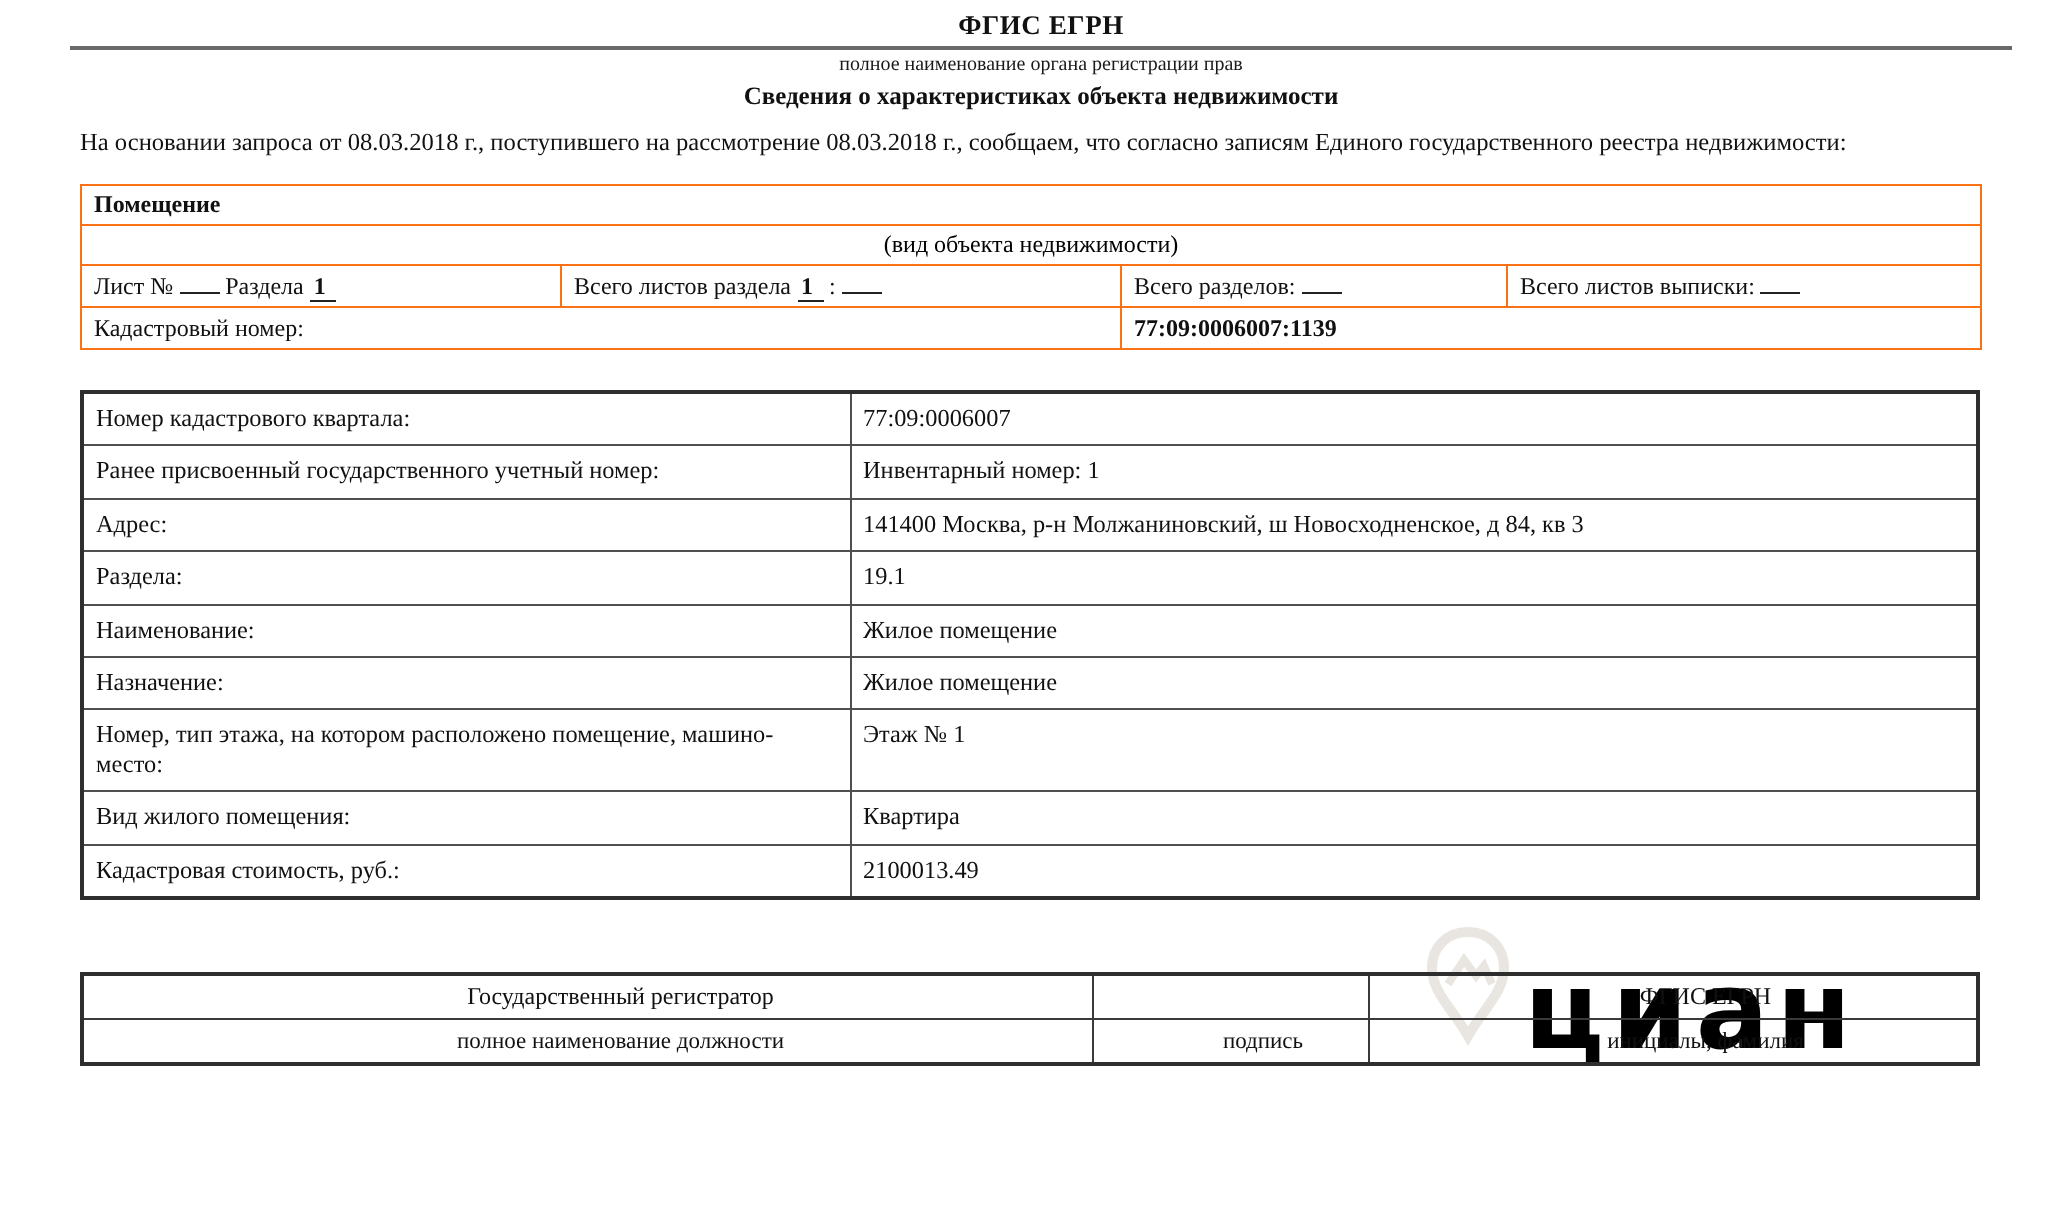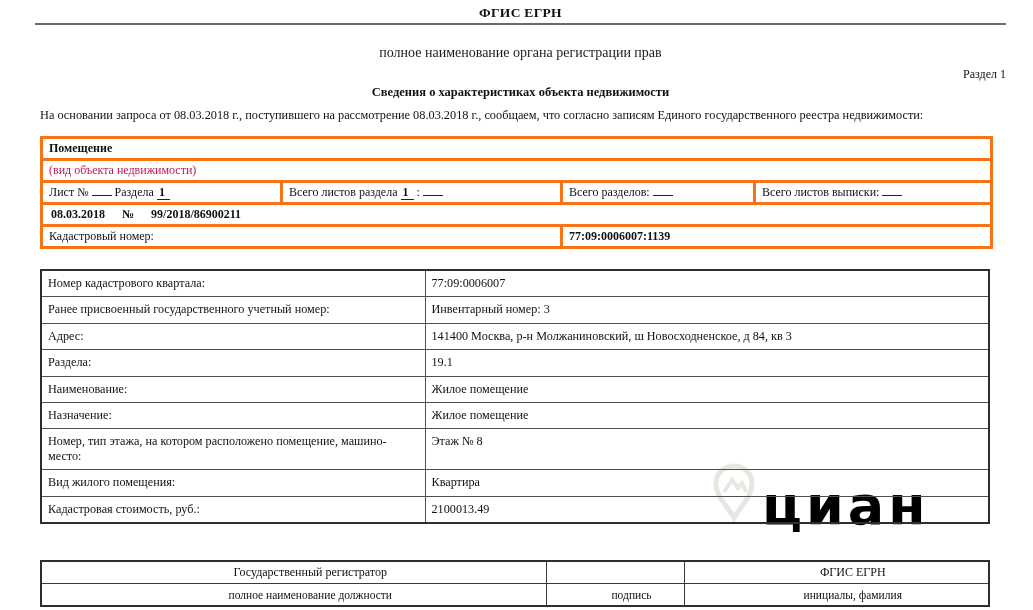--- a/index.html
+++ b/index.html
@@ -10,31 +10,31 @@
     background:#ffffff;
     font-family:"Liberation Serif", serif;
     color:#111;
     font-size:12px;
     overflow:hidden;
   }
   
   .hdr { margin:0 27px 0 35px; }
   .org-name { text-align:center; font-weight:bold; font-size:13.5px; padding-top:5px; letter-spacing:.3px; }
   .org-line { border-bottom:2px solid #6a6a6a; margin-top:2px; }
-  .org-caption { text-align:center; font-size:14px; margin-top:20px; color:#1a1a1a; }
+  .org-caption { text-align:center; font-size:10px; margin-top:2px; color:#1a1a1a; }
   .section-label { text-align:right; font-size:12px; margin-top:6px; }
   .doc-title { text-align:center; font-size:12.5px; margin-top:6px; }
   .doc-subtitle { text-align:center; font-size:12.5px; font-weight:bold; margin-top:3px; }
   .intro { font-size:12.3px; margin:8px 5px 0 5px; }
   
   table { border-collapse:collapse; table-layout:fixed; background:transparent; }
   .obj-table { width:950px; margin:13px 0 0 40px; border:1.5px solid #3a3a3a; }
-  .obj-table td { border:3px solid #f97316; padding:2px 6px; vertical-align:middle; font-size:12px; }
+  .obj-table td { border:1px solid #f97316; padding:2px 6px; vertical-align:middle; font-size:12px; }
   .obj-type { font-weight:bold; font-size:12.5px; height:19px; }
-  .obj-caption { text-align:left; font-size:8.5px; height:13px; padding:0; color:#be185d; }
+  .obj-caption { text-align:center; font-size:8.5px; height:13px; padding:0; color:#000000; }
   .sheet-row td { height:21px; }
   .date-row td { font-weight:bold; height:21px; padding-left:8px; }
   .cad-row td { height:21px; }
   .blank { display:inline-block; width:20px; border-bottom:1px solid #222; height:11px; vertical-align:baseline; }
   .num-u { font-weight:bold; border-bottom:1px solid #222; padding:0 5px 0 2px; }
   .sp { display:inline-block; width:14px; }
   .bold { font-weight:bold;margin-top:25px; }
   
   .det-table { width:950px; margin:20px 0 0 40px; border:2px solid #2e2e2e; }
   .det-table td { border:1px solid #4f4f4f; padding:5px 6px 6px 6px; vertical-align:top; line-height:1.18; font-size:12.2px;margin-top:48px; }
@@ -72,21 +72,20 @@
     </span>
     <span class="wm-text">циан</span>
   </div>
 
   <div class="fg">
 
     <div class="hdr">
       <div class="org-name">ФГИС ЕГРН</div>
       <div class="org-line"></div>
       <div class="org-caption">полное наименование органа регистрации прав</div>
-      <div class="section-label">Раздел 1</div>
       <div class="doc-subtitle">Сведения о характеристиках объекта недвижимости</div>
       <div class="intro">На основании запроса от 08.03.2018 г., поступившего на рассмотрение 08.03.2018 г., сообщаем, что согласно записям Единого государственного реестра недвижимости:</div>
     </div>
 
     <table class="obj-table">
       <colgroup>
           <col style="width:240px">
           <col style="width:280px">
           <col style="width:193px">
           <col style="width:237px">
@@ -113,63 +112,56 @@
         </td>
         <td>
           <span>Всего разделов:</span>
           <span class="blank"></span>
         </td>
         <td>
           <span>Всего листов выписки:</span>
           <span class="blank"></span>
         </td>
       </tr>
-      <tr class="date-row">
-        <td colspan="4">
-          <span>08.03.2018</span><span class="sp"></span>
-          <span>№</span><span class="sp"></span>
-          <span>99/2018/86900211</span>
-        </td>
-      </tr>
       <tr class="cad-row">
         <td colspan="2">Кадастровый номер:</td>
         <td colspan="2" class="bold">77:09:0006007:1139</td>
       </tr>
     </tbody>
       </table>
 
     <table class="det-table">
       <tbody>
           <tr>
         <td class="lbl">Номер кадастрового квартала:</td>
         <td>77:09:0006007</td>
       </tr>
       <tr>
         <td class="lbl">Ранее присвоенный государственного учетный номер:</td>
-        <td>Инвентарный номер: 3</td>
+        <td>Инвентарный номер: 1</td>
       </tr>
       <tr>
         <td class="lbl">Адрес:</td>
         <td>141400 Москва, р-н Молжаниновский, ш Новосходненское, д 84, кв 3</td>
       </tr>
       <tr>
         <td class="lbl">Раздела:</td>
         <td>19.1</td>
       </tr>
       <tr>
         <td class="lbl">Наименование:</td>
         <td>Жилое помещение</td>
       </tr>
       <tr>
         <td class="lbl">Назначение:</td>
         <td>Жилое помещение</td>
       </tr>
       <tr>
         <td class="lbl">Номер, тип этажа, на котором расположено помещение, машино-место:</td>
-        <td>Этаж № 8</td>
+        <td>Этаж № 1</td>
       </tr>
       <tr>
         <td class="lbl">Вид жилого помещения:</td>
         <td>Квартира</td>
       </tr>
       <tr>
         <td class="lbl">Кадастровая стоимость, руб.:</td>
         <td>2100013.49</td>
       </tr>
     </tbody>

